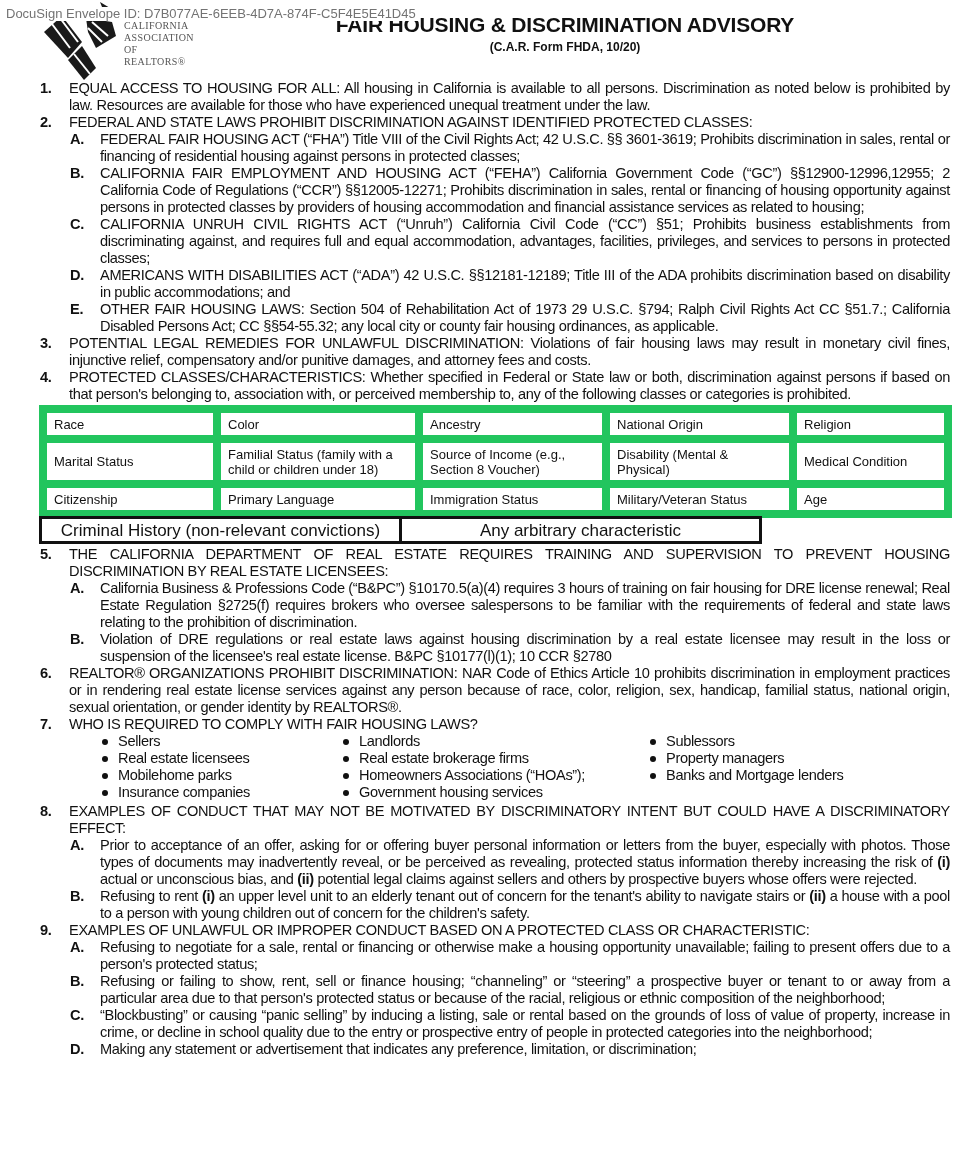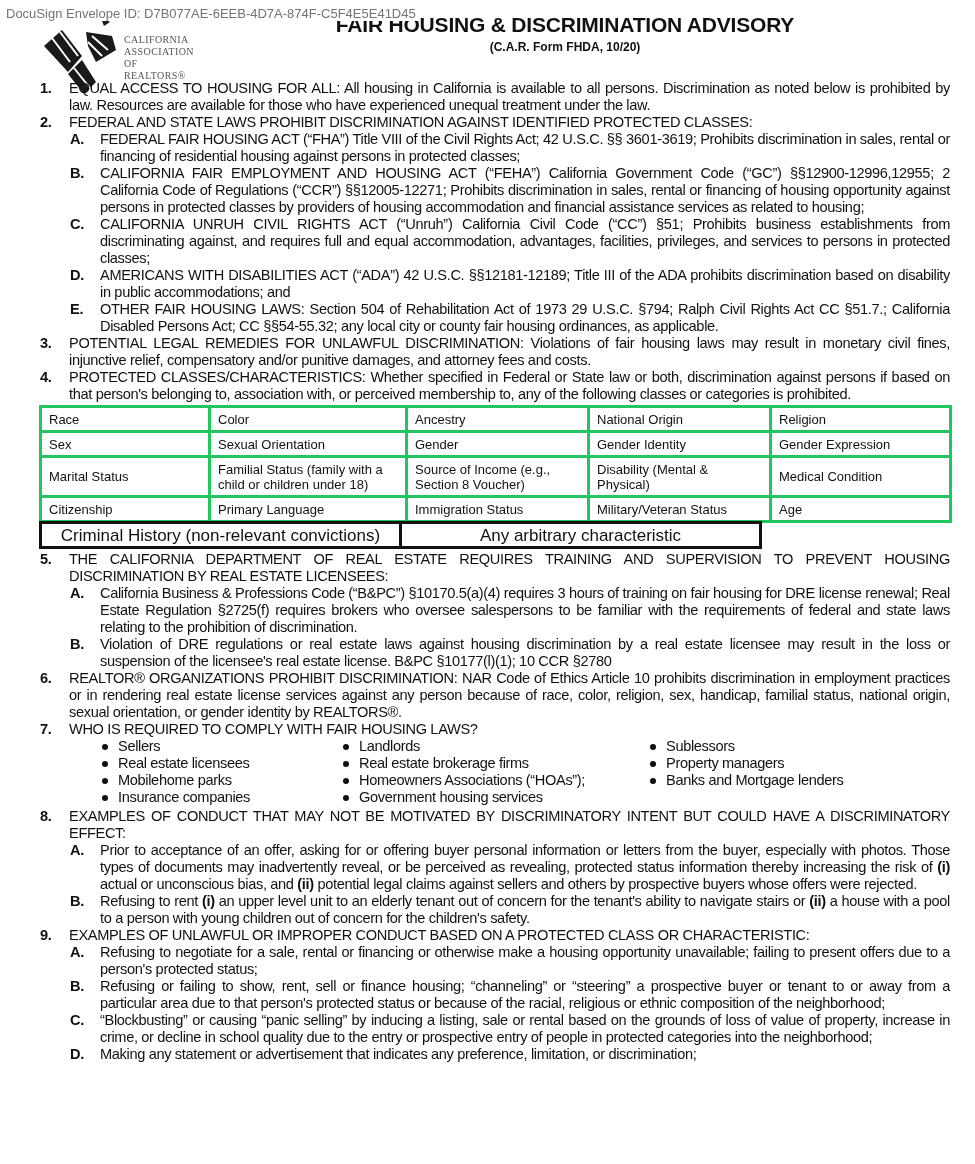--- a/index.html
+++ b/index.html
@@ -4,21 +4,21 @@
   <style>
     html, body { margin: 0; padding: 0; }
     body {
       width: 975px; height: 1164px; overflow: hidden; background: #ffffff; position: relative;
       font-family: "Liberation Sans", sans-serif; color: #111;
     }
     .envelope {
       position: absolute; left: 6px; top: 7px; font-size: 13px; color: #737373; z-index: 5;
       background: #fff; line-height: 14px; padding-right: 2px;
     }
-    .logo { position: absolute; left: 38px; top: 16px; width: 160px; height: 78px; }
+    .logo { position: absolute; left: 38px; top: 2px; width: 160px; height: 78px; }
     .logo svg { position: absolute; left: 0; top: 0; }
     .logo-text {
       position: absolute; left: 86px; top: 18px; font-family: "Liberation Serif", serif;
       font-size: 10px; line-height: 12px; color: #555; letter-spacing: 0.4px;
     }
     .title {
       position: absolute; left: 0; width: 1130px; top: 13px; text-align: center;
       font-weight: bold; font-size: 21px; letter-spacing: -0.2px; line-height: 24px;
     }
     .subtitle {
@@ -35,21 +35,21 @@
     .b { font-weight: normal; }
     .sub { position: relative; padding-left: 31px; margin-left: 0; }
     .sub > .letter { position: absolute; left: 1px; top: 0; font-weight: bold; }
     .sub p { margin: 0; text-align: justify; }
 
     table.pc {
       border-collapse: collapse; width: 913px; margin: 2px 0 1px -1px;
       border: 3px solid #111; font-size: 13px; letter-spacing: 0;
     }
     table.pc td {
-      border: 3px solid #22c55e; padding: 2px 7px; line-height: 15px; vertical-align: middle;
+      border: 8px solid #22c55e; padding: 2px 7px; line-height: 15px; vertical-align: middle;
       height: 18px;
     }
     table.pc tr.tall td { height: 33px; }
     table.pc2 { border-collapse: collapse; width: 723px; margin: -3px 8px 2px -1px; border: 3px solid #111; font-size: 17px; letter-spacing: 0;}
     table.pc2 td { border: 3px solid #111; text-align: center; padding: 2px 7px; line-height: 15px; height: 18px; }
 
     .bullets { position: relative; height: 70px; margin-left: 29px; }
     .bcol { position: absolute; top: 0; }
     .bcol div { position: relative; padding-left: 16px; line-height: 17px; white-space: nowrap; }
     .bcol div::before {
@@ -132,27 +132,20 @@
 
   <table class="pc">
     <tbody>
         <tr>
       <td style="width:152px">Race</td>
       <td style="width:180px">Color</td>
       <td style="width:165px">Ancestry</td>
       <td style="width:165px">National Origin</td>
       <td>Religion</td>
     </tr>
-    <tr>
-      <td>Sex</td>
-      <td>Sexual Orientation</td>
-      <td>Gender</td>
-      <td>Gender Identity</td>
-      <td>Gender Expression</td>
-    </tr>
     <tr class="tall">
       <td>Marital Status</td>
       <td>Familial Status (family with a child or children under 18)</td>
       <td>Source of Income (e.g., Section 8 Voucher)</td>
       <td>Disability (Mental &amp; Physical)</td>
       <td>Medical Condition</td>
     </tr>
     <tr>
       <td>Citizenship</td>
       <td>Primary Language</td>

